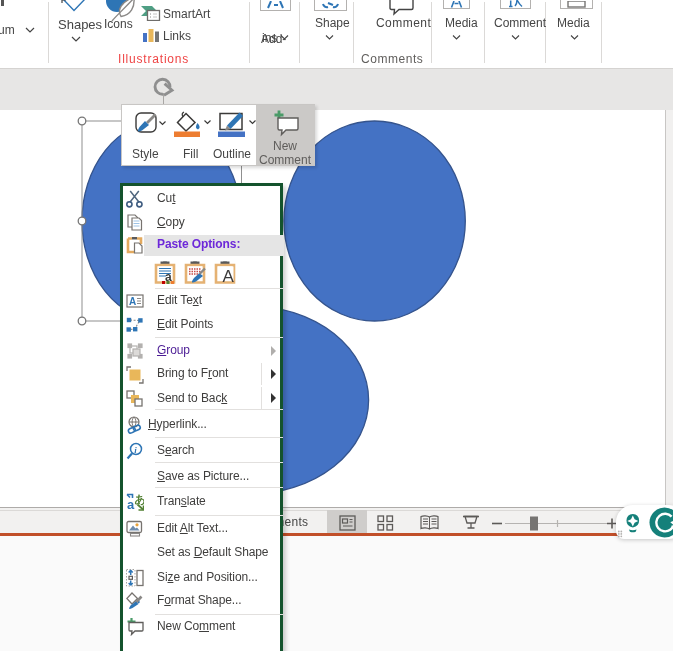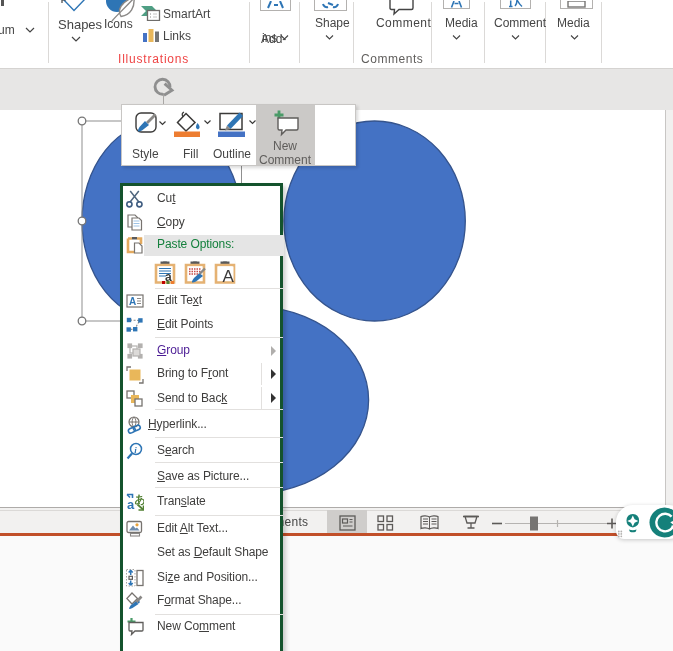--- a/index.html
+++ b/index.html
@@ -183,21 +183,21 @@
     <rect x="40" y="2.5" width="8" height="14" fill="#767472"></rect>
     <path d="M117 9.5 h10 M122 4.5 v10" stroke="#5c5a58" stroke-width="1.6"></path>
   </svg>
 </path></div>
 
 <div class="abs" style="left:0;top:533px;width:673px;height:2.5px;background:#c14f29;"></div>
 
 <div class="abs" style="left:0;top:535.5px;width:673px;height:115.5px;background:#fafafa;"></div>
 <div class="abs" style="left:176px;top:637px;width:1px;height:14px;background:#cfcdcb;"></div>
 
-<div class="abs" id="minibar" style="left:121px;top:104px;width:235px;height:62px;background:#fff;border:1px solid #c8c6c4;box-sizing:border-box;box-shadow:2px 2px 3px rgba(0,0,0,0.15);">
+<div class="abs" id="minibar" style="left:121px;top:104px;width:194px;height:62px;background:#fff;border:1px solid #c8c6c4;box-sizing:border-box;box-shadow:2px 2px 3px rgba(0,0,0,0.15);">
   <div class="abs" style="left:134px;top:0;width:59px;height:60px;background:#cbc9c7;"></div>
 
   <svg class="abs" width="34" height="28" style="left:12px;top:6px;">
     <rect x="2" y="2" width="20" height="19" rx="5" fill="none" stroke="#3b3a39" stroke-width="1.4"></rect>
     <path d="M21.5 3.5 L13 12" stroke="#8a8886" stroke-width="2.8"></path>
     <path d="M11 10 L15 14 L8 19.5 Q4.5 21 4 20.2 Q3.5 19.5 5.5 16 Z" fill="#2e75b5"></path>
     <path d="M25.5 10.5 l3 3 l3 -3" stroke="#3b3a39" stroke-width="1.2" fill="none"></path>
   </svg>
   <div class="lbl abs" style="left:10px;top:42px;">Style</div>
 
@@ -235,21 +235,21 @@
   <div class="abs" style="left:32px;top:151px;width:128px;height:1px;background:#e2e0de;"></div>
   <div class="abs" style="left:32px;top:223px;width:128px;height:1px;background:#e2e0de;"></div>
   <div class="abs" style="left:32px;top:251px;width:128px;height:1px;background:#e2e0de;"></div>
   <div class="abs" style="left:32px;top:276px;width:128px;height:1px;background:#e2e0de;"></div>
   <div class="abs" style="left:32px;top:301px;width:128px;height:1px;background:#e2e0de;"></div>
   <div class="abs" style="left:32px;top:329px;width:128px;height:1px;background:#e2e0de;"></div>
   <div class="abs" style="left:32px;top:428px;width:128px;height:1px;background:#e2e0de;"></div>
   
   <div class="abs" style="left:34px;top:5px;">Cu<u>t</u></div>
   <div class="abs" style="left:34px;top:29px;"><u>C</u>opy</div>
-  <div class="abs" style="left:34px;top:51px;font-weight:normal;color:#15803d;">Paste Options:</div>
+  <div class="abs" style="left:34px;top:51px;font-weight:bold;color:#6d28d9;">Paste Options:</div>
   <div class="abs" style="left:34px;top:107px;">Edit Te<u>x</u>t</div>
   <div class="abs" style="left:34px;top:131px;"><u>E</u>dit Points</div>
   <div class="abs" style="left:34px;top:157px;color:#4c1d95;"><u>G</u>roup</div>
   <div class="abs" style="left:34px;top:180px;">Bring to F<u>r</u>ont</div>
   <div class="abs" style="left:34px;top:205px;">Send to Bac<u>k</u></div>
   <div class="abs" style="left:25px;top:231px;"><u>H</u>yperlink...</div>
   <div class="abs" style="left:34px;top:257px;">S<u>e</u>arch</div>
   <div class="abs" style="left:34px;top:283px;"><u>S</u>ave as Picture...</div>
   <div class="abs" style="left:34px;top:308px;">Tran<u>s</u>late</div>
   <div class="abs" style="left:34px;top:335px;">Edit <u>A</u>lt Text...</div>

